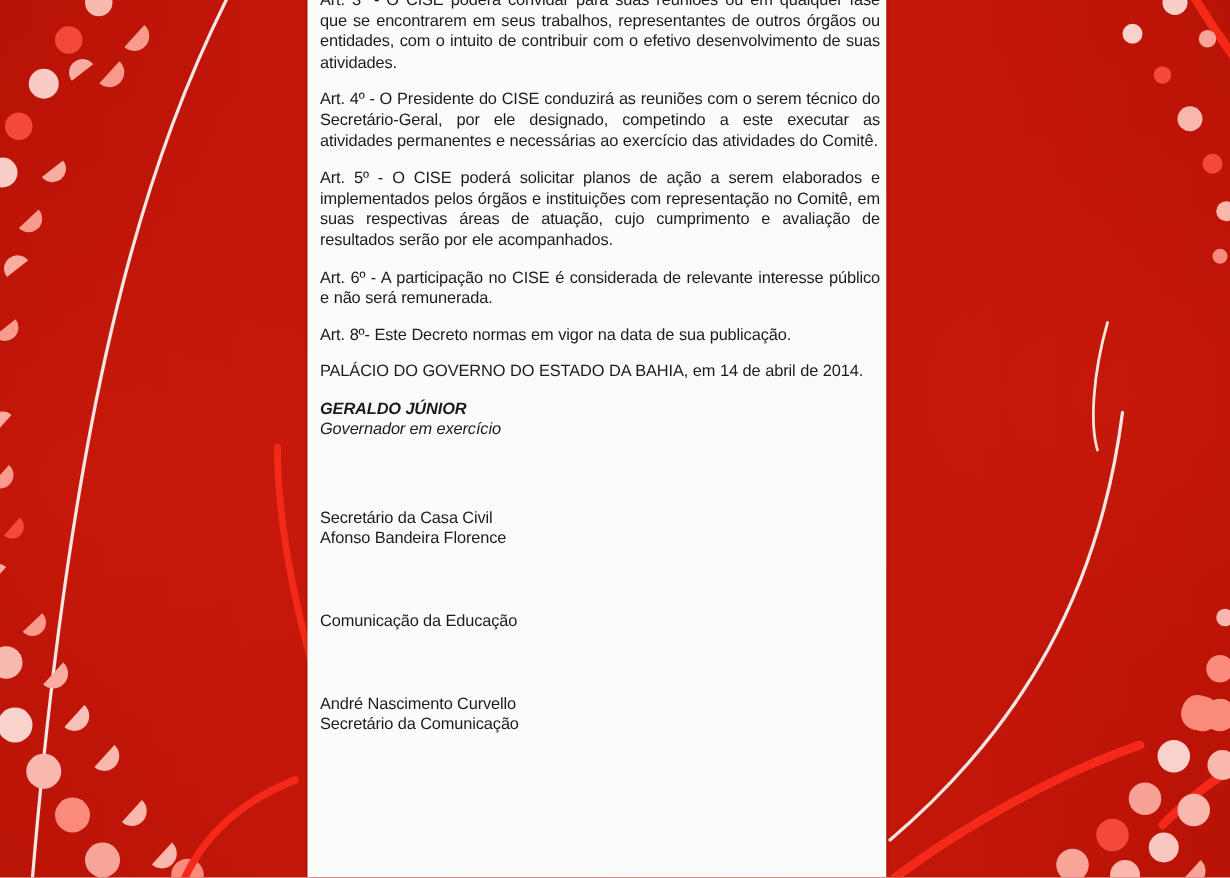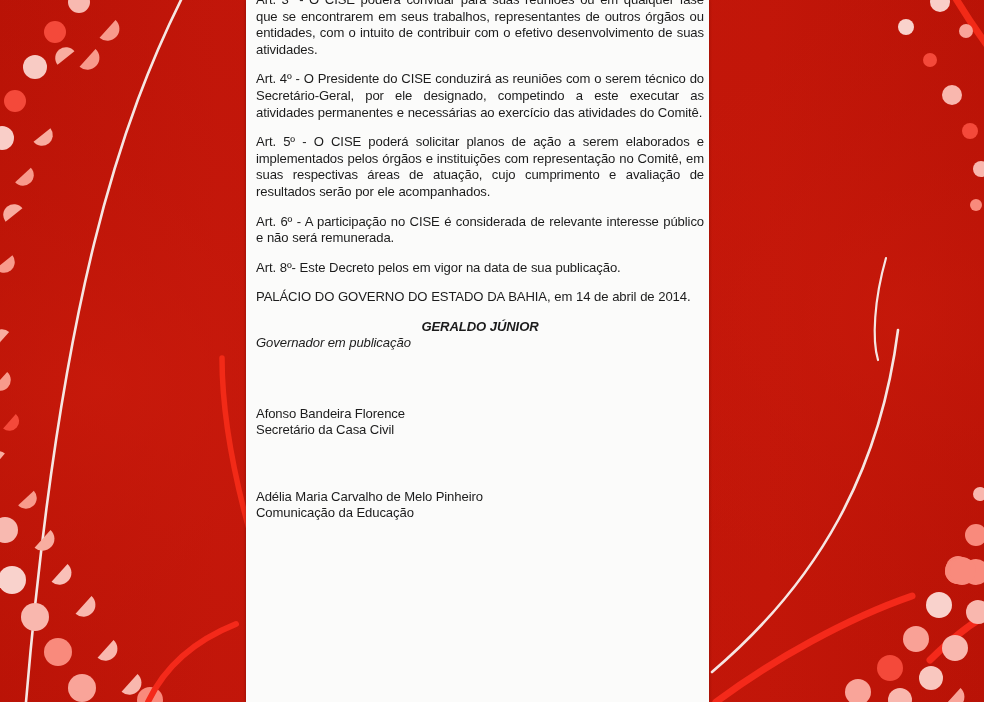--- a/index.html
+++ b/index.html
@@ -56,21 +56,20 @@
   .sig-block {
     margin: 0 0 6px 0;
   }
   .sig-name {
     color: #1c1c1c;
     font-size: 13.1px;
     line-height: 16.4px;
     font-style: italic;
     font-weight: bold;
     letter-spacing: -0.1px;
-    text-align: center;
   }
   .sig-role {
     color: #1c1c1c;
     font-size: 13.1px;
     line-height: 16.4px;
     font-style: italic;
     letter-spacing: -0.1px;
   }
   .spacer-lg { height: 48px; }
   .spacer-md { height: 44px; }
@@ -208,42 +207,45 @@
 
       <p class="para"><span class="lead">Art. 3º</span><span> - O CISE poderá convidar para suas reuniões ou em qualquer fase que se encontrarem em seus trabalhos, representantes de outros órgãos ou entidades, com o intuito de contribuir com o efetivo desenvolvimento de suas atividades.</span></p>
 
       <p class="para"><span class="lead">Art. 4º</span><span> - O Presidente do CISE conduzirá as reuniões com o serem técnico do Secretário-Geral, por ele designado, competindo a este executar as atividades permanentes e necessárias ao exercício das atividades do Comitê.</span></p>
 
       <p class="para"><span class="lead">Art. 5º</span><span> - O CISE poderá solicitar planos de ação a serem elaborados e implementados pelos órgãos e instituições com representação no Comitê, em suas respectivas áreas de atuação, cujo cumprimento e avaliação de resultados serão por ele acompanhados.</span></p>
 
       <p class="para"><span class="lead">Art. 6º</span><span> - A participação no CISE é considerada de relevante interesse público e não será remunerada.</span></p>
 
 
-      <p class="para"><span class="lead">Art. 8º</span><span>- Este Decreto pelos em vigor na data de sua publicação.</span></p>
+      <p class="para"><span class="lead">Art. 8º</span><span>- Este Decreto normas em vigor na data de sua publicação.</span></p>
 
       <p class="para"><span>PALÁCIO DO GOVERNO DO ESTADO DA BAHIA, em 14 de abril de 2014.</span></p>
 
       <div class="sig-block">
         <div class="sig-name">GERALDO JÚNIOR</div>
-        <div class="sig-role">Governador em publicação</div>
+        <div class="sig-role">Governador em exercício</div>
       </div>
 
       <div class="spacer-lg"></div>
 
       <div class="sig-block">
+        <div class="name-plain">Secretário da Casa Civil</div>
         <div class="name-plain">Afonso Bandeira Florence</div>
-        <div class="name-plain">Secretário da Casa Civil</div>
       </div>
 
       <div class="spacer-md"></div>
 
       <div class="sig-block">
-        <div class="name-plain">Adélia Maria Carvalho de Melo Pinheiro</div>
         <div class="name-plain">Comunicação da Educação</div>
       </div>
 
       <div class="spacer-md"></div>
 
+      <div class="sig-block">
+        <div class="name-plain">André Nascimento Curvello</div>
+        <div class="name-plain">Secretário da Comunicação</div>
+      </div>
 
     </div>
   </div>
 
 </div>
 
 </body></html>

